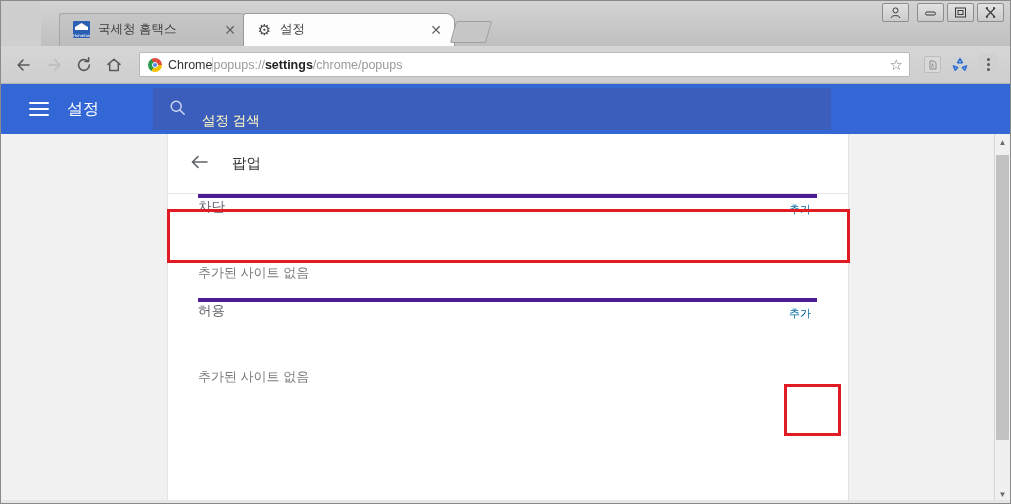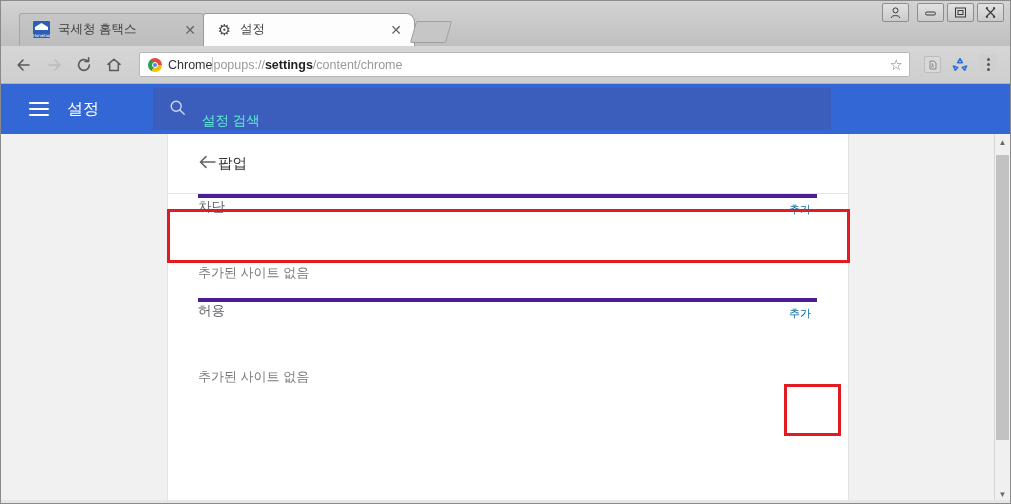--- a/index.html
+++ b/index.html
@@ -16,20 +16,21 @@
     background: #cfcfcf;
     display: flex; flex-direction: column;
   }
 
   
   .tabstrip {
     height: 45px;
     background: linear-gradient(to bottom, #d3d3d3 0%, #c8c8c8 55%, #bfbfbf 100%);
     position: relative;
     flex: 0 0 45px;
+    margin-left: 40px;
   }
   .tab {
     position: absolute;
     bottom: 0;
     height: 33px;
     display: flex;
     align-items: center;
     padding: 0 4px 0 14px;
   }
   .tab .tabshape {
@@ -189,21 +190,21 @@
     white-space: nowrap;
   }
   .searchbox {
     margin-left: 54px;
     width: 678px; height: 42px;
     background: #3b5dbb;
     display: flex; align-items: center;
     padding-left: 16px; gap: 16px;
   }
   .search-ic { color: #cdd8f3; font-size: 16px; line-height: 1; }
-  .search-ph { color: #5eead4; font-size: 13.5px; margin-top: 24px; }
+  .search-ph { color: #fef9c3; font-size: 13.5px; margin-top: 24px; }
 
   
   .viewport {
     flex: 1;
     background: #f1f1f1;
     position: relative;
     display: flex;
     overflow: hidden;
   }
   .card {
@@ -211,21 +212,21 @@
     left: 166px; top: 0;
     width: 682px;
     min-height: 100%;
     background: #fff;
     border-left: 1px solid #e4e4e4;
     border-right: 1px solid #e0e0e0;
   }
   .card-head {
     height: 60px;
     display: flex; align-items: center;
-    padding-left: 30px; 
+    padding-left: 22px; gap: 22px;
     border-bottom: 1px solid #e4e4e4;
   }
   .back-arrow { font-size: 19px; color: #5f6368; line-height: 1; }
   .card-head-title { font-size: 14.5px; color: #333; }
 
   .row-toggle {
     height: 53px;
     display: flex; align-items: center; justify-content: space-between;
     padding: 0 31px 0 30px;
   }
@@ -375,21 +376,21 @@
         <path d="M3 8.4 L9 3.2 L15 8.4 M4.7 7.6 V14.4 H13.3 V7.6" fill="none" stroke="#5a5a5a" stroke-width="1.5" stroke-linecap="round" stroke-linejoin="round"></path>
       </svg>
     </div>
 
     <div class="omnibox">
       <div class="chrome-badge">
         <div class="chrome-dot"></div>
         <div class="chrome-label">Chrome</div>
       </div>
       <div class="vdiv"></div>
-      <div class="url"><span>popups://</span><b>settings</b><span>/content/chrome</span></div>
+      <div class="url"><span>popups://</span><b>settings</b><span>/chrome/popups</span></div>
       <div class="star">☆</div>
     </div>
 
     <div class="extbtn">
       <div class="pdf-ic">
         <svg width="12" height="12" viewBox="0 0 12 12" aria-hidden="true">
           <path d="M4 2 h4 l2 2 v6 h-6 z" fill="none" stroke="#8a8a8a" stroke-width="1"></path>
           <path d="M5 8.5 c1.2 -0.6 2.4 -3.2 1.6 -3.8 c-0.9 -0.5 -0.6 2.6 1.4 3.6" fill="none" stroke="#8a8a8a" stroke-width="0.9"></path>
         </svg>
       </div>

